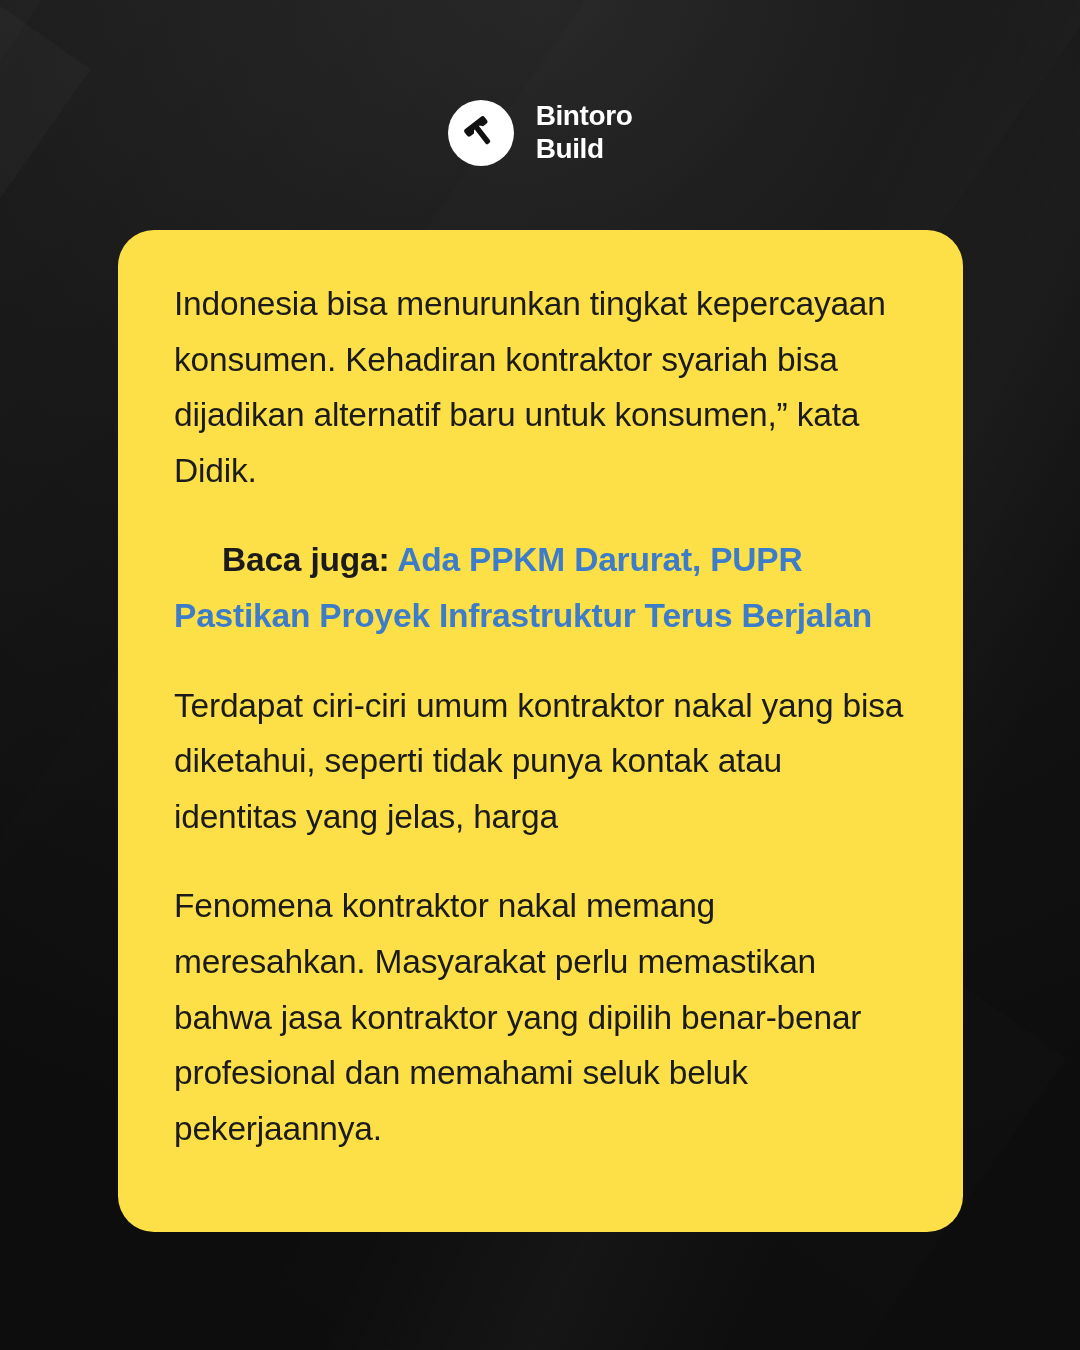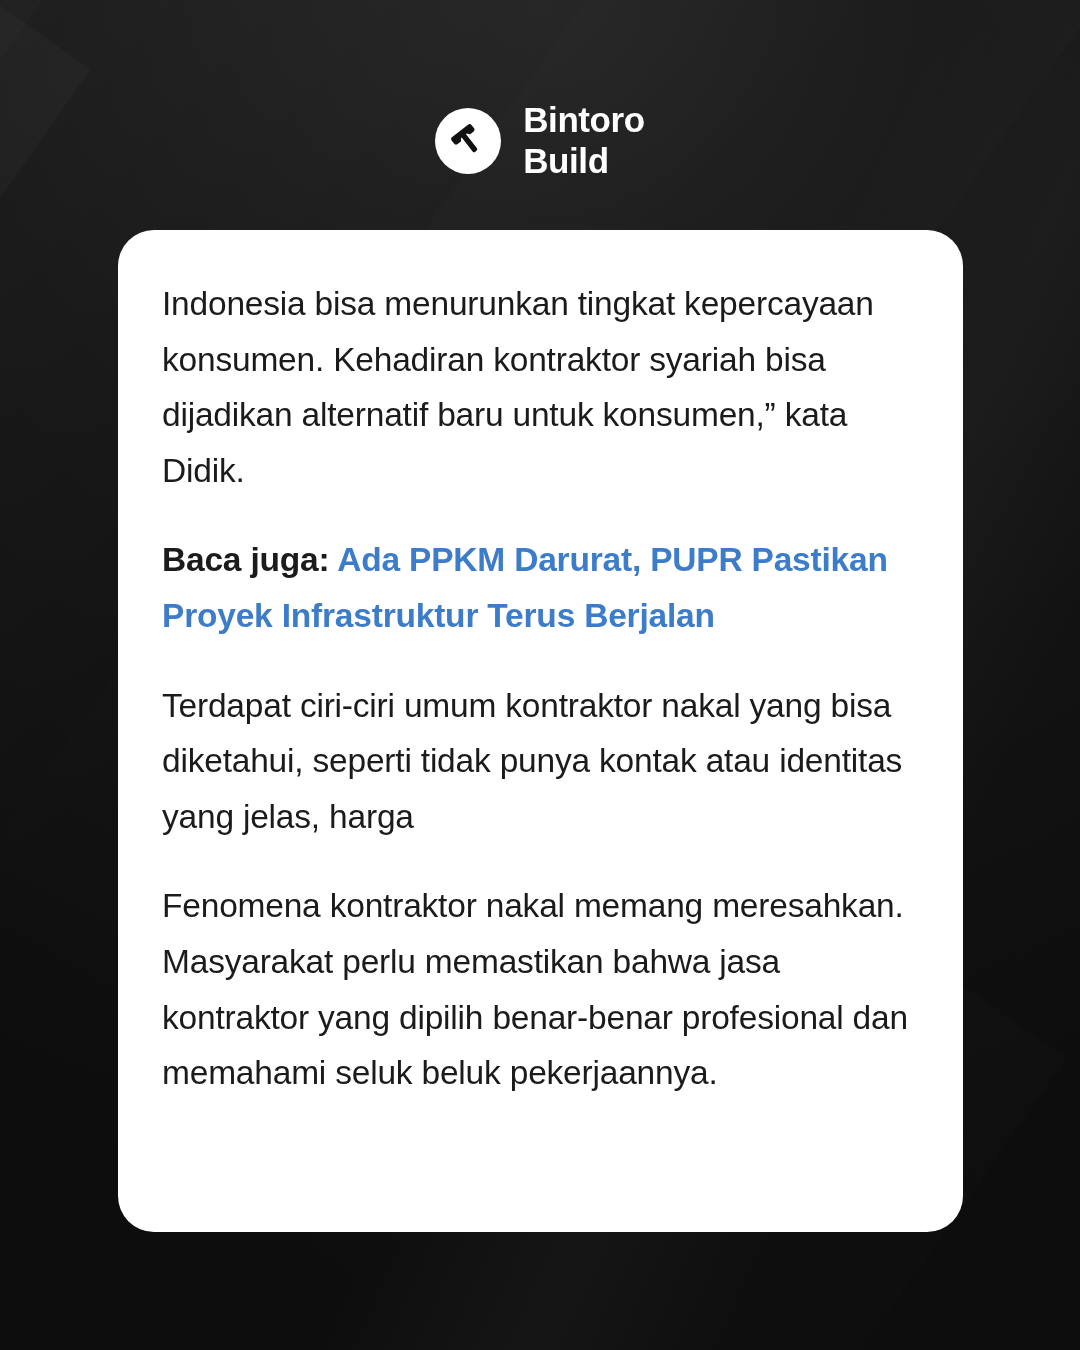--- a/index.html
+++ b/index.html
@@ -58,51 +58,52 @@
     border-radius: 50%;
     background: #ffffff;
     display: flex;
     align-items: center;
     justify-content: center;
     flex: none;
   }
   .brand-logo svg { display: block; }
   .brand-name {
     color: #ffffff;
-    font-size: 35px;
+    font-size: 28px;
     line-height: 1.17;
     font-weight: bold;
     letter-spacing: -0.4px;
     white-space: pre-line;
   }
 
   
   .card {
     position: absolute;
     left: 118px;
     top: 230px;
     width: 845px;
     height: 1002px;
-    background: #ffffff;
+    background: #fde047;
     border-radius: 36px;
-    padding: 46px 44px;
+    padding: 46px 56px;
     overflow: hidden;
   }
   .card p {
     color: #1b1b1b;
     font-size: 33.5px;
     line-height: 1.66;
     letter-spacing: -0.2px;
     margin-bottom: 34px;
   }
   .card p:last-child { margin-bottom: 0; }
 
   .label-bold {
     font-weight: bold;
     color: #1b1b1b;
+    margin-left: 48px;
   }
   .link {
     color: #3d7cc9;
     font-weight: bold;
     text-decoration: none;
     cursor: pointer;
   }
   .readmore { letter-spacing: -0.2px; }
 </style>
 </head>

